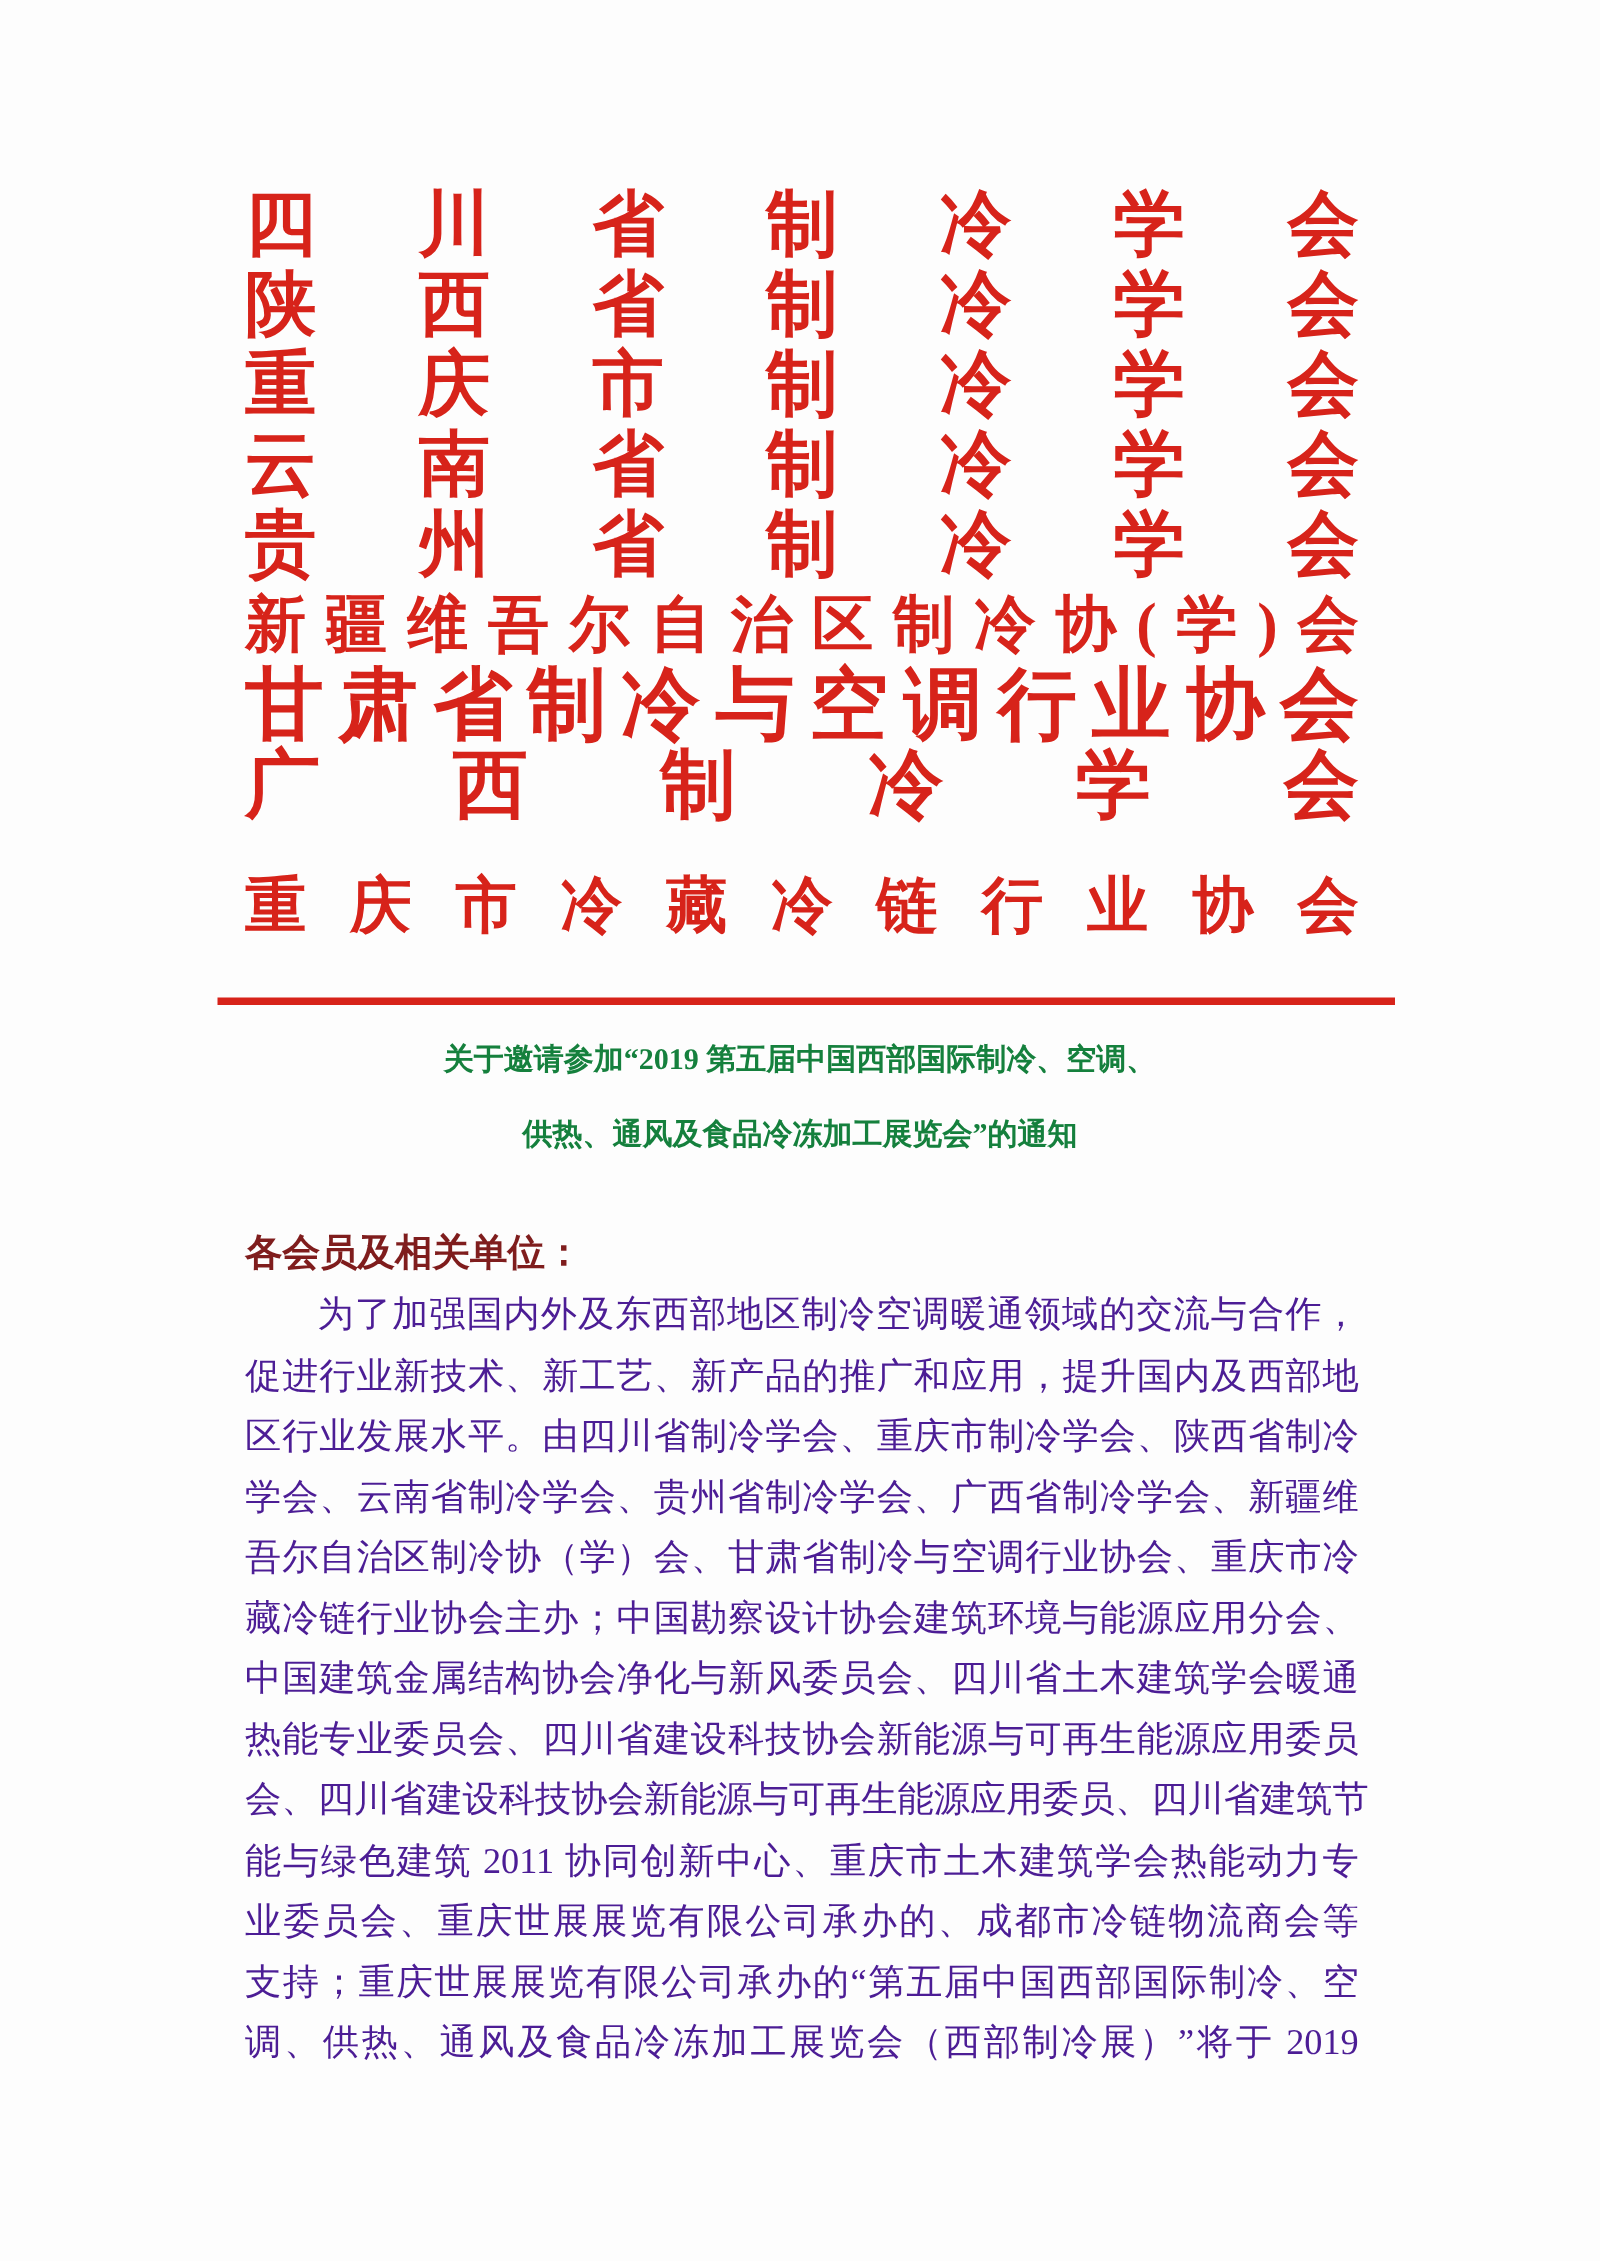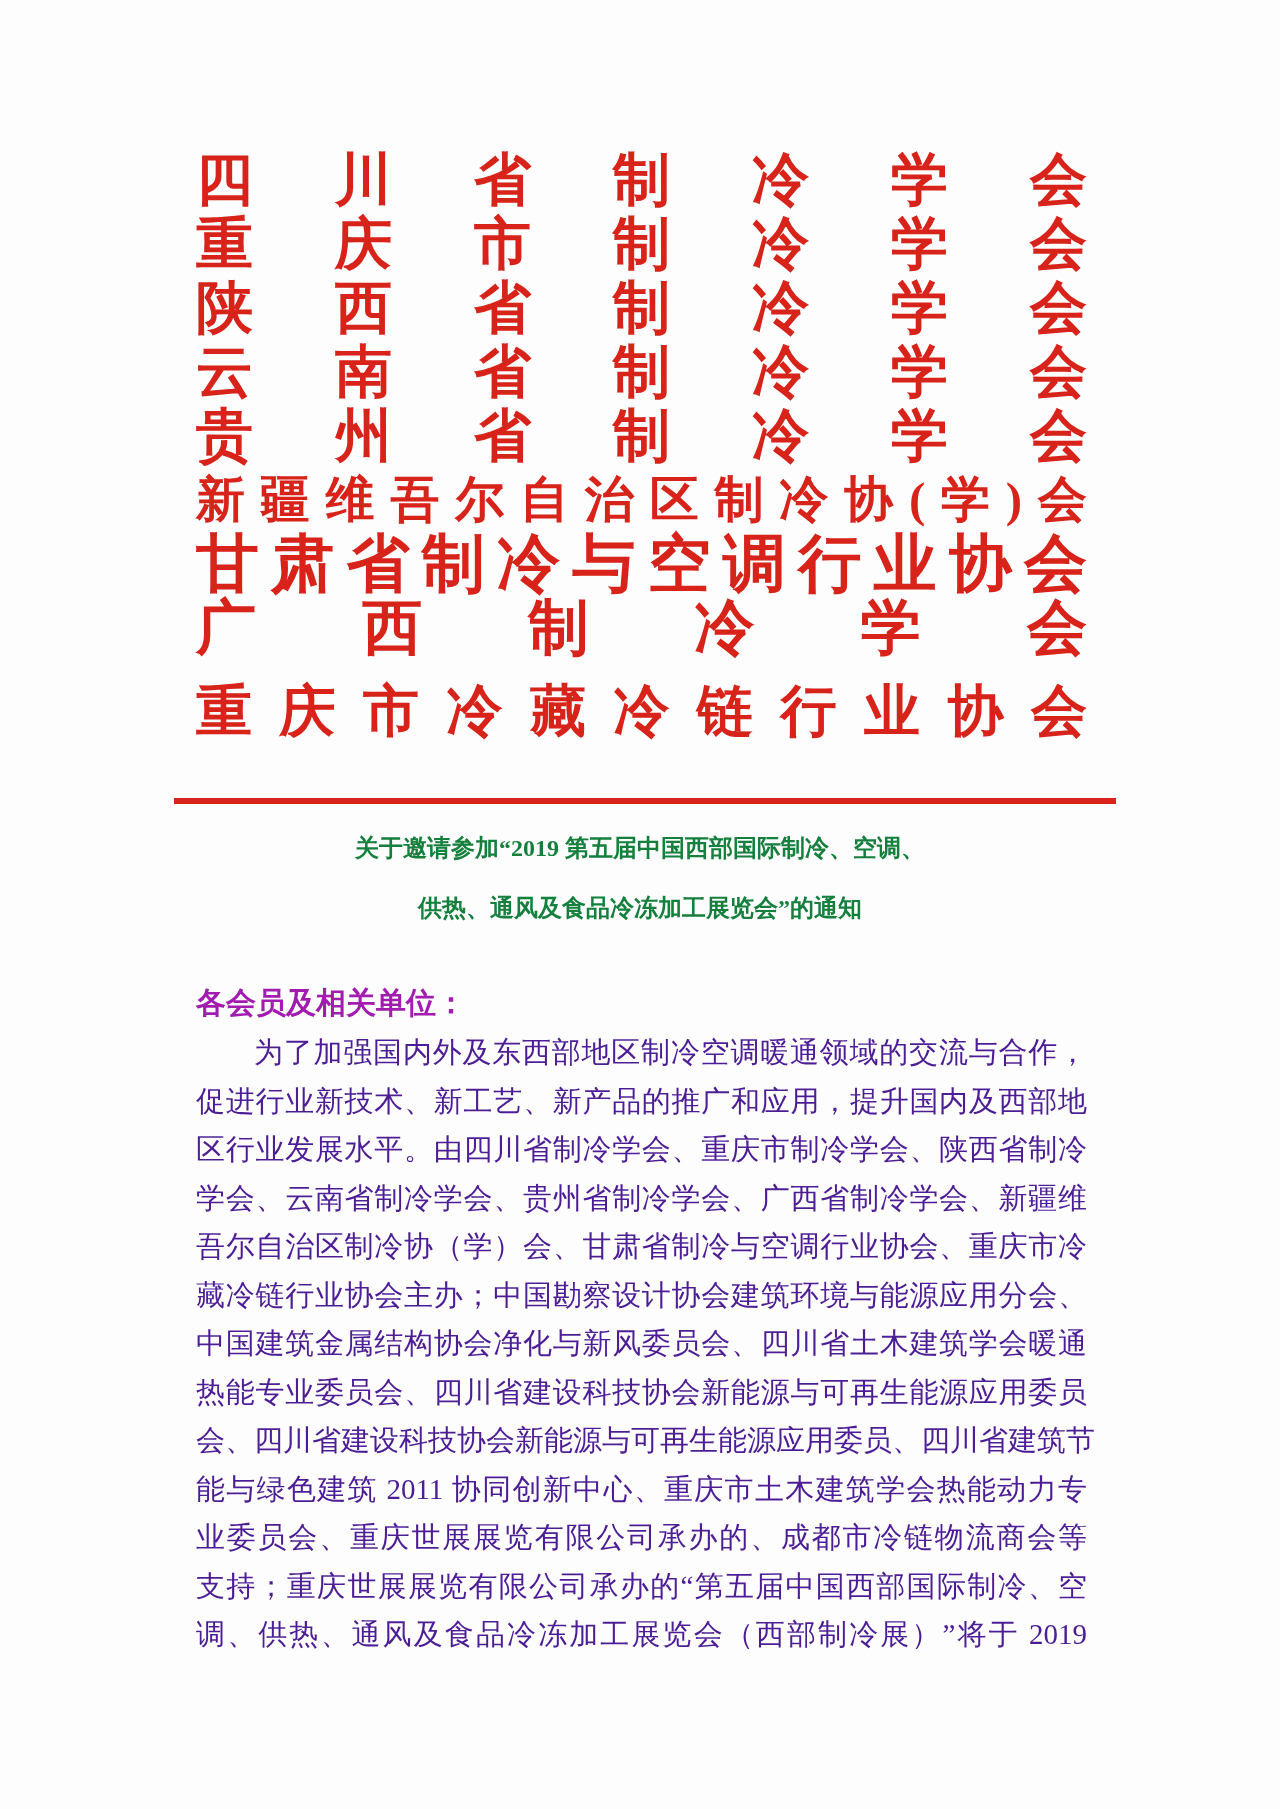--- a/index.html
+++ b/index.html
@@ -32,24 +32,24 @@
     height: 64px;
     width: 100%;
     text-align: justify;
     text-align-last: justify;
     white-space: nowrap;
   }
   .org-row:nth-child(6) { font-size: 49px; }
   .org-row:nth-child(7) { font-size: 63px; }
   .org-row:nth-child(8) { font-size: 60px; }
   .org-row:nth-child(9) {
-    font-size: 56px;
+    font-size: 49px;
     line-height: 74px;
     height: 74px;
-    margin-top: 14px;
+    margin-top: 28px;
   }
 
   .red-rule {
     position: absolute;
     top: 790px;
     left: 174px;
     width: 942px;
     height: 6px;
     background: #d7231a;
     border: none;
@@ -76,21 +76,21 @@
     top: 978px;
     left: 196px;
     width: 891px;
     color: #262626;
   }
   .salutation {
     margin: 0;
     font-size: 30px;
     font-weight: bold;
     line-height: 50px;
-    color: #a21caf;
+    color: #7f1d1d;
   }
   .body-line {
     font-size: 29px;
     line-height: 48.5px;
     text-align: justify;
     text-align-last: justify;
     white-space: nowrap;
     color: #4c1d95;
   }
   .body-lines .body-line:first-child {
@@ -98,22 +98,22 @@
   }
 </style>
 </head>
 <body>
 
 <div class="page">
 
   <header class="letterhead">
     <div class="org-rows">
         <div class="org-row">四川省制冷学会</div>
+        <div class="org-row">陕西省制冷学会</div>
         <div class="org-row">重庆市制冷学会</div>
-        <div class="org-row">陕西省制冷学会</div>
         <div class="org-row">云南省制冷学会</div>
         <div class="org-row">贵州省制冷学会</div>
         <div class="org-row">新疆维吾尔自治区制冷协(学)会</div>
         <div class="org-row">甘肃省制冷与空调行业协会</div>
         <div class="org-row">广西制冷学会</div>
         <div class="org-row">重庆市冷藏冷链行业协会</div>
       </div>
   </header>
 
   <hr class="red-rule">

